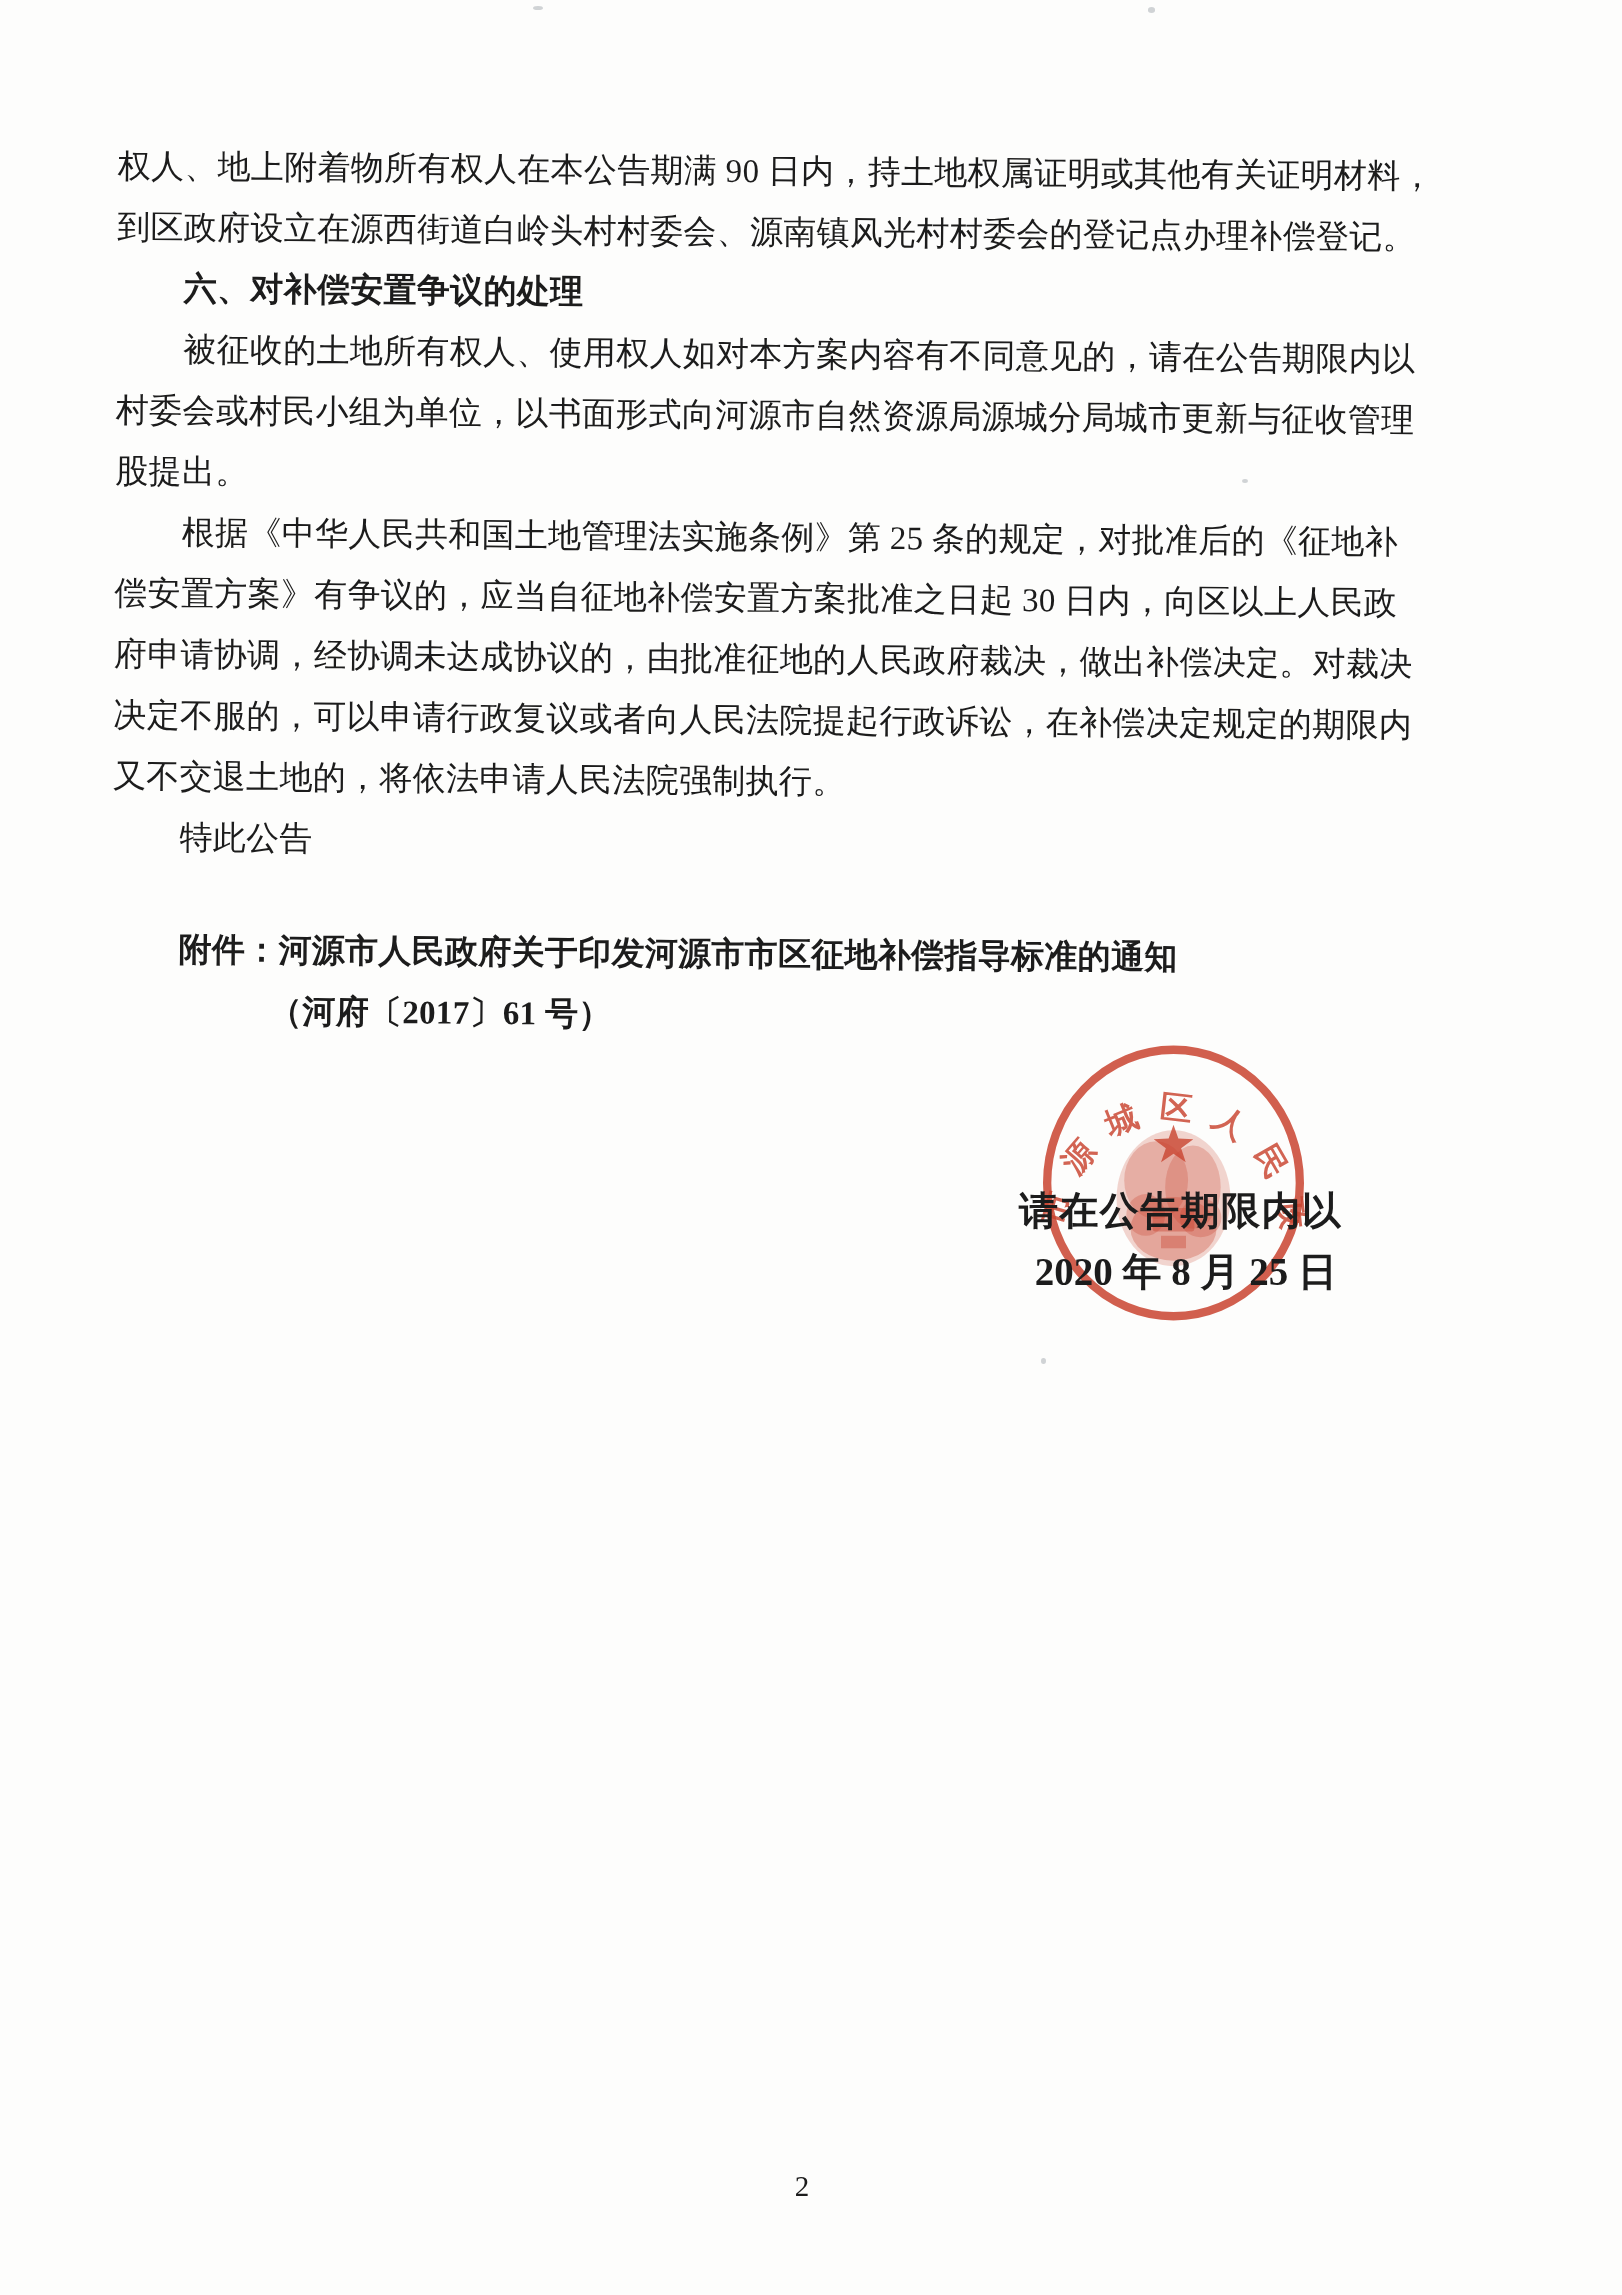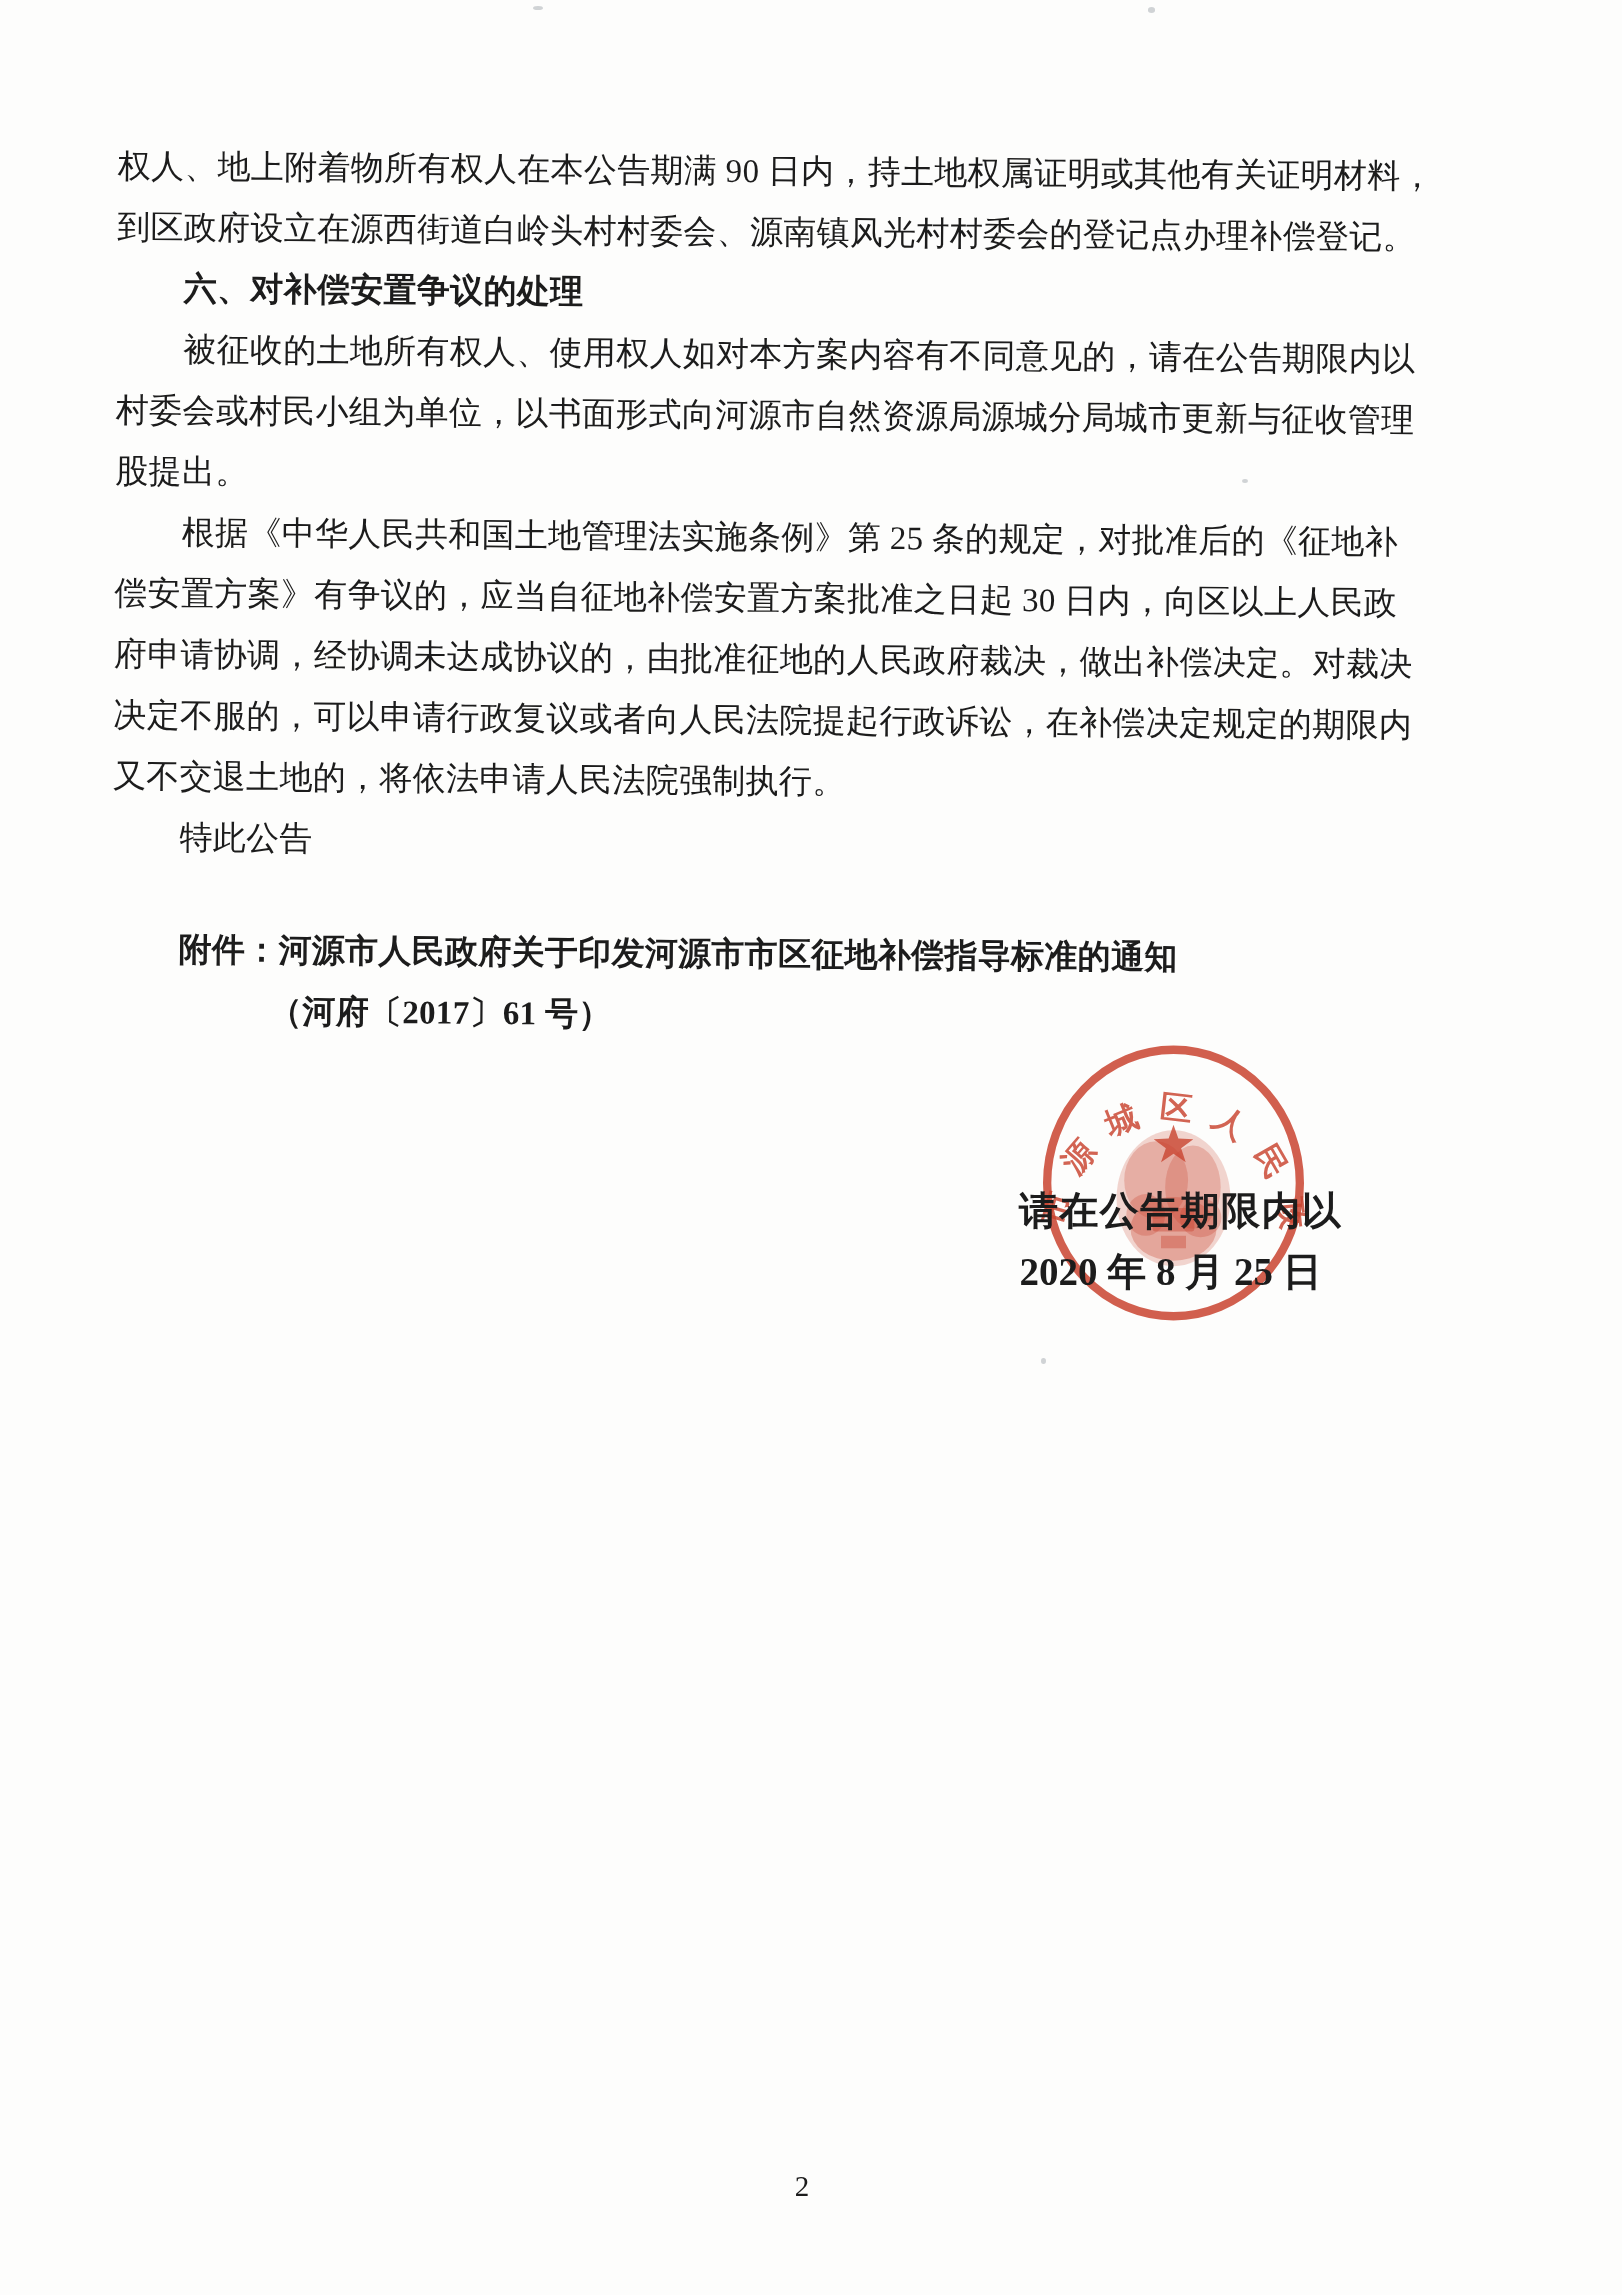--- a/index.html
+++ b/index.html
@@ -43,21 +43,21 @@
     width: 303px;
     text-align: center;
     font-size: 39px; font-weight: 700;
     letter-spacing: 1.4px;
     white-space: nowrap;
   }
   .sig-date {
     position: absolute;
     left: 1004px; top: 1245px;
     width: 333px;
-    text-align: center;
+    text-align: right;
     font-size: 39px; font-weight: 700;
     white-space: nowrap;
   }
   .page-num {
     position: absolute;
     left: 764px; top: 2170px;
     width: 76px;
     text-align: center;
     font-size: 29px;
   }

